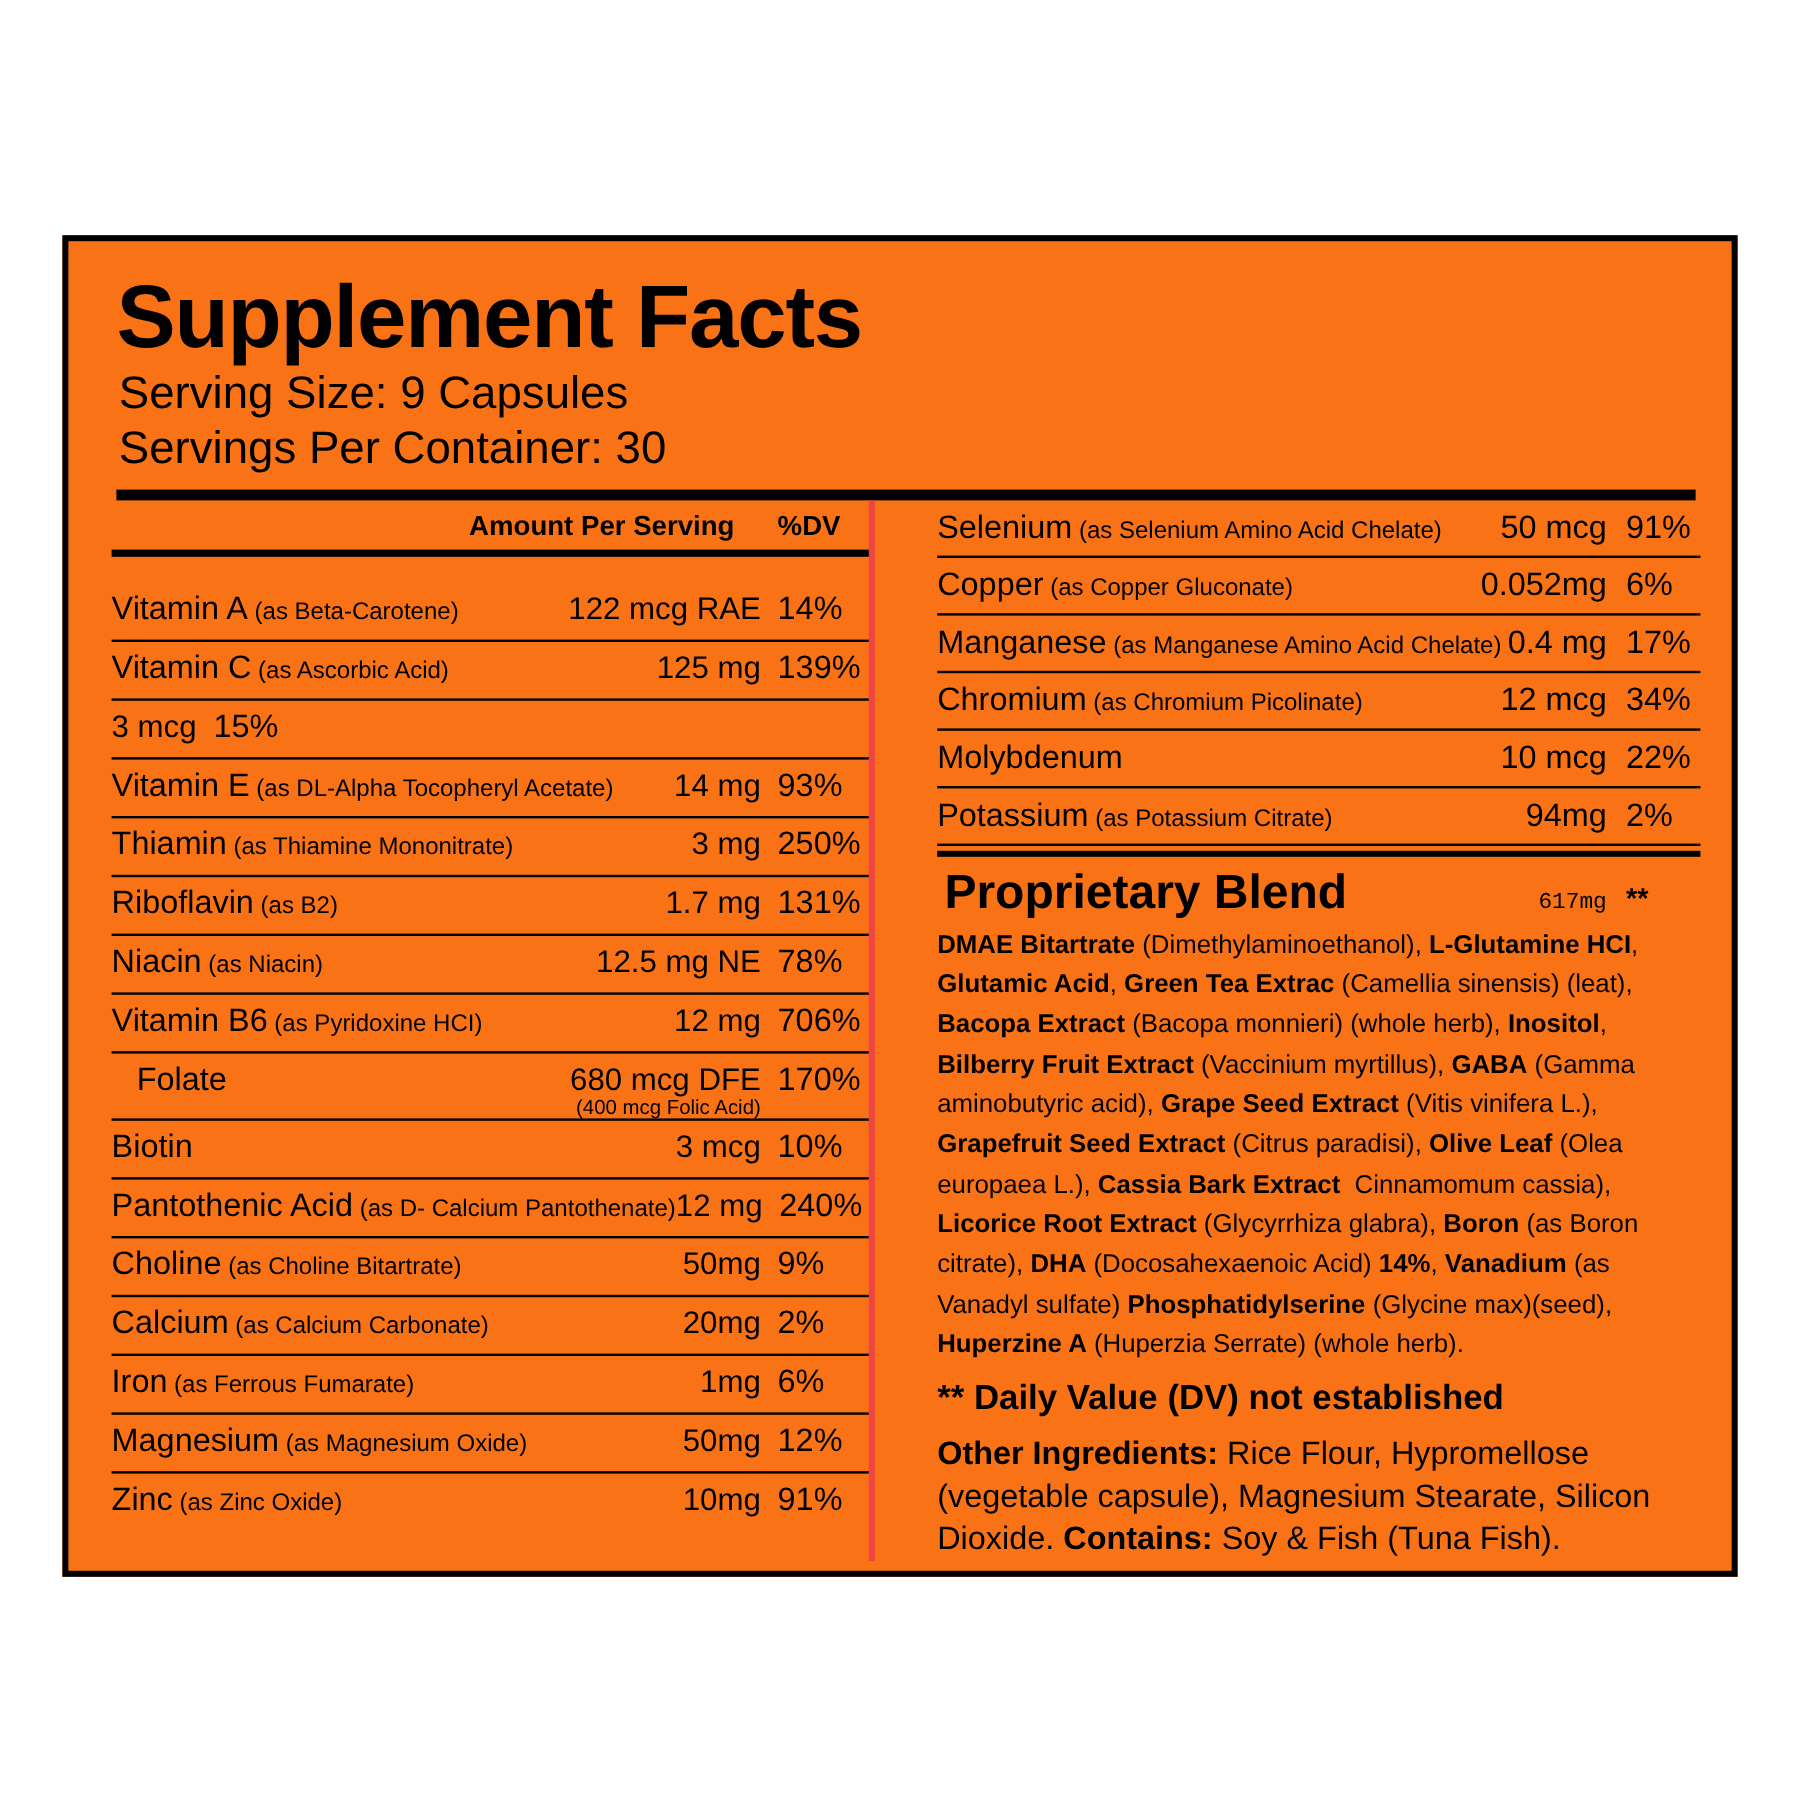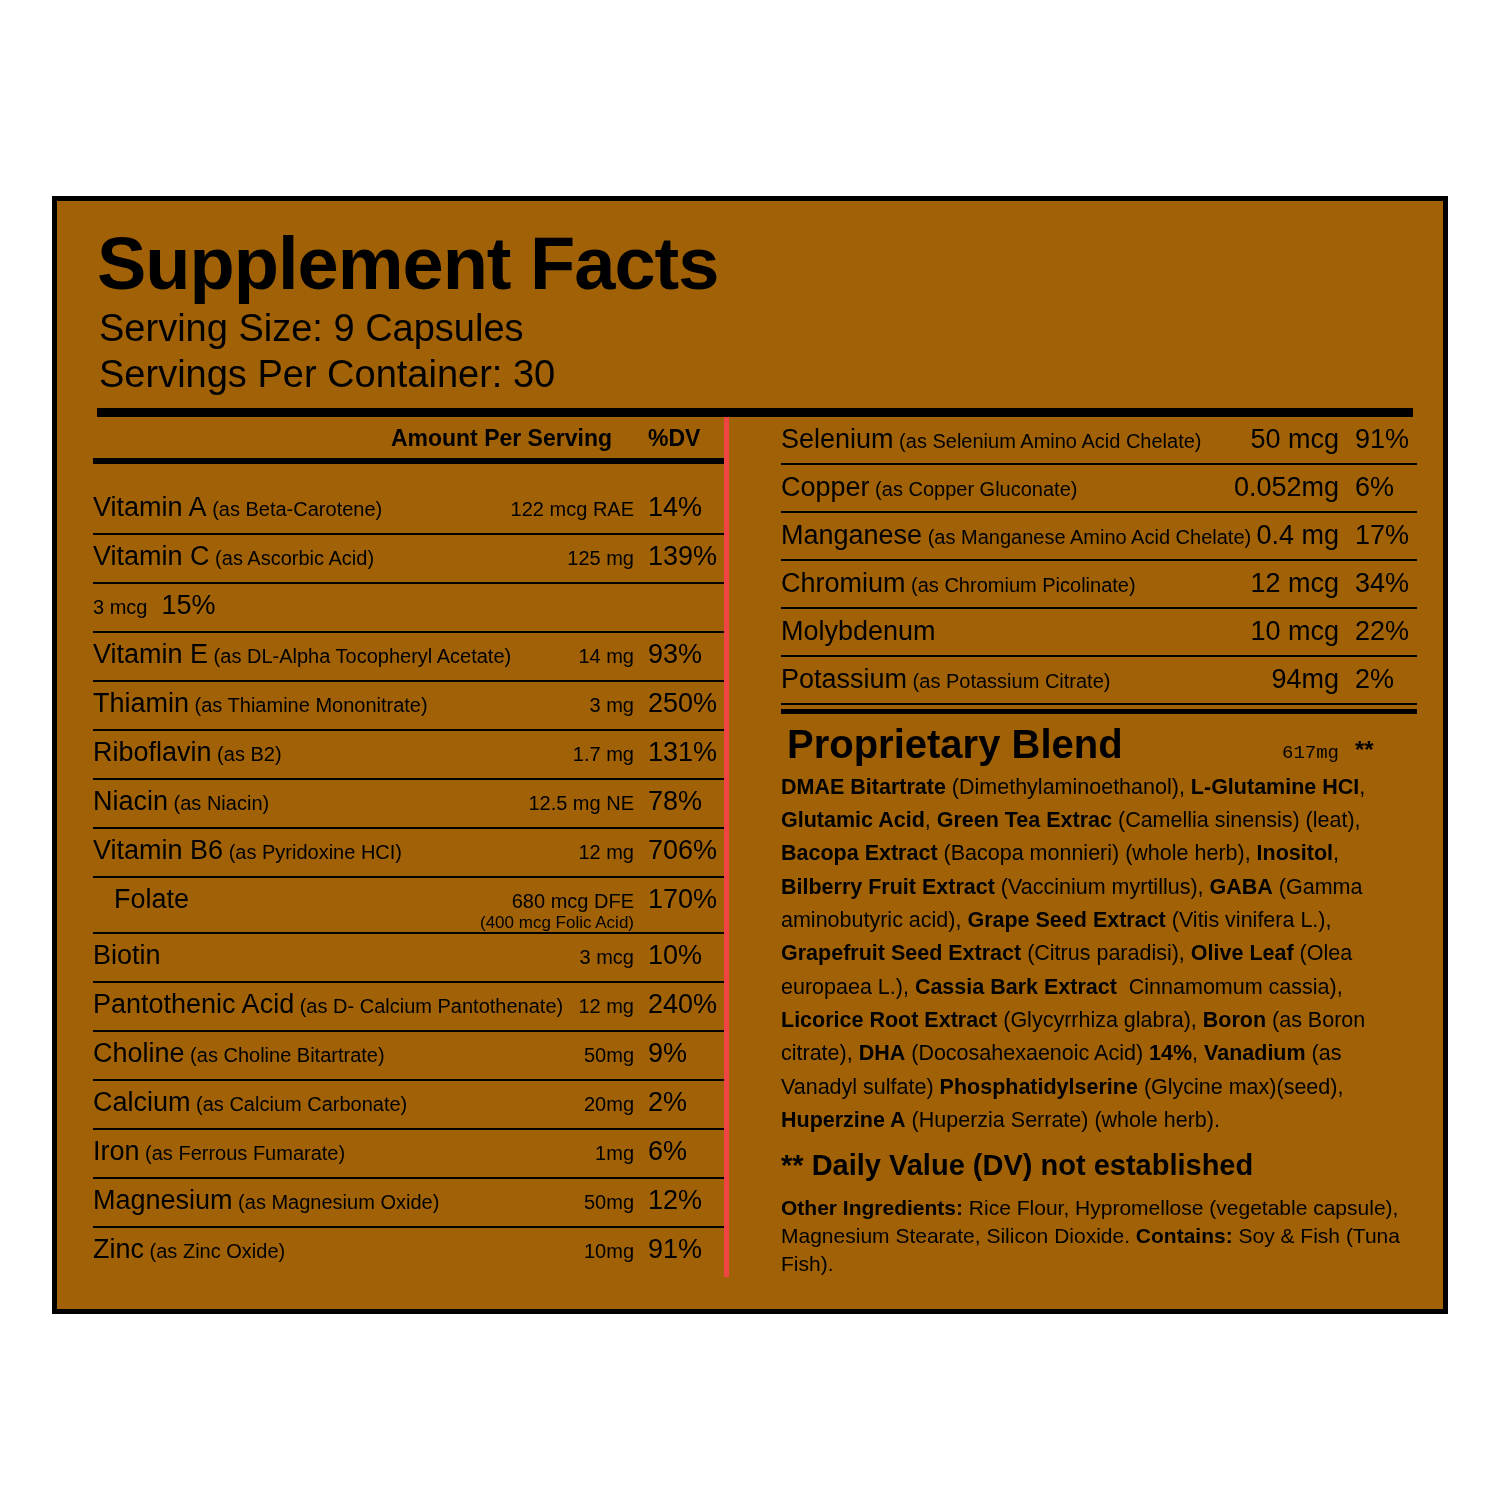--- a/index.html
+++ b/index.html
@@ -15,21 +15,21 @@
     overflow: hidden;
   }
   .panel {
     position: absolute;
     left: 52px;
     top: 196px;
     width: 1396px;
     height: 1118px;
     border: 5px solid #000;
     box-sizing: border-box;
-    background: #a16207;
+    background: #f97316;
   }
   .inner {
     position: absolute;
     left: 0; top: 0; right: 0; bottom: 0;
     padding: 14px 26px 10px 36px;
     box-sizing: border-box;
   }
   .title {
     font-size: 74px;
     font-weight: 700;
@@ -91,21 +91,21 @@
   .nrow:last-child { border-bottom: none; }
   .nname {
     flex: 1;
     font-size: 27px;
     white-space: nowrap;
   }
   .nname .src {
     font-size: 20px;
   }
   .namt {
-    font-size: 20px;
+    font-size: 26px;
     text-align: right;
     white-space: nowrap;
     padding-right: 14px;
   }
   .ndv {
     width: 76px;
     font-size: 27px;
     text-align: left;
     white-space: nowrap;
   }
@@ -172,21 +172,21 @@
     line-height: 1.55;
     margin-top: 2px;
   }
   .blend-body b { font-weight: 700; }
   .dv-note {
     font-size: 29px;
     font-weight: 700;
     margin-top: 12px;
   }
   .other {
-    font-size: 21px;
+    font-size: 27px;
     line-height: 1.32;
     margin-top: 12px;
   }
   .other b { font-weight: 700; }
 </style>
 </head>
 <body>
 
 <div class="panel">
   <div class="inner">

